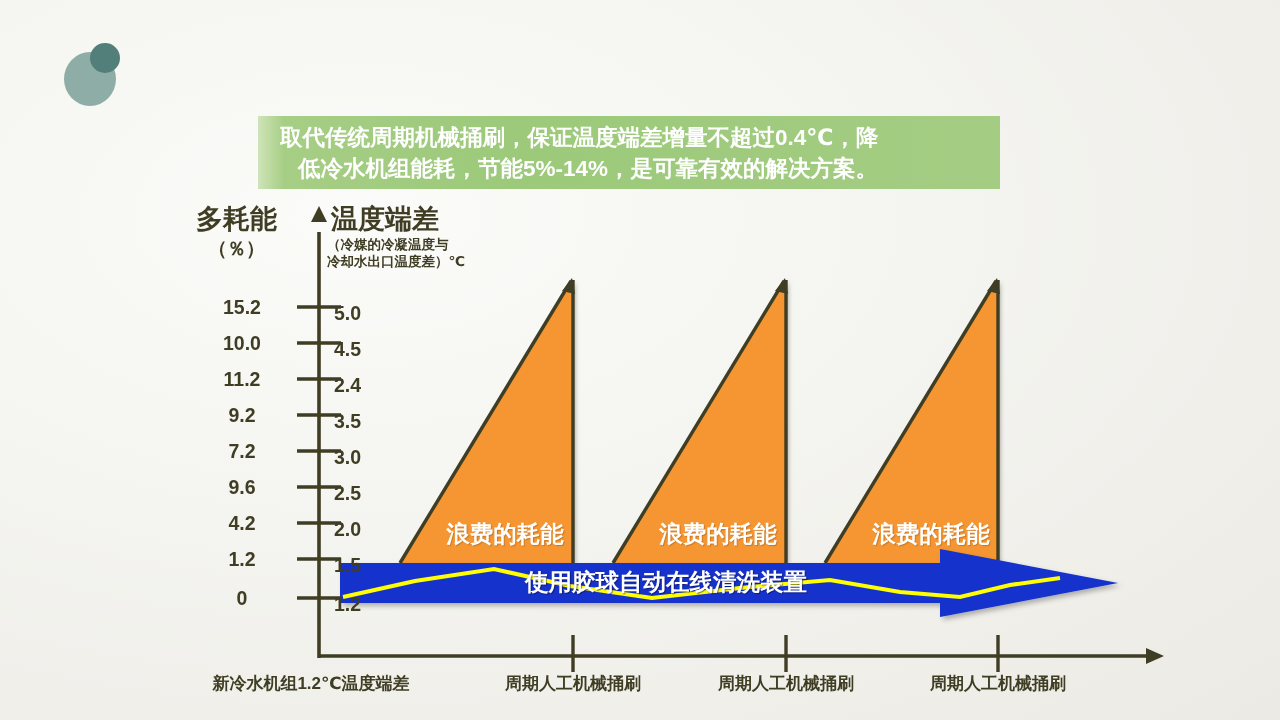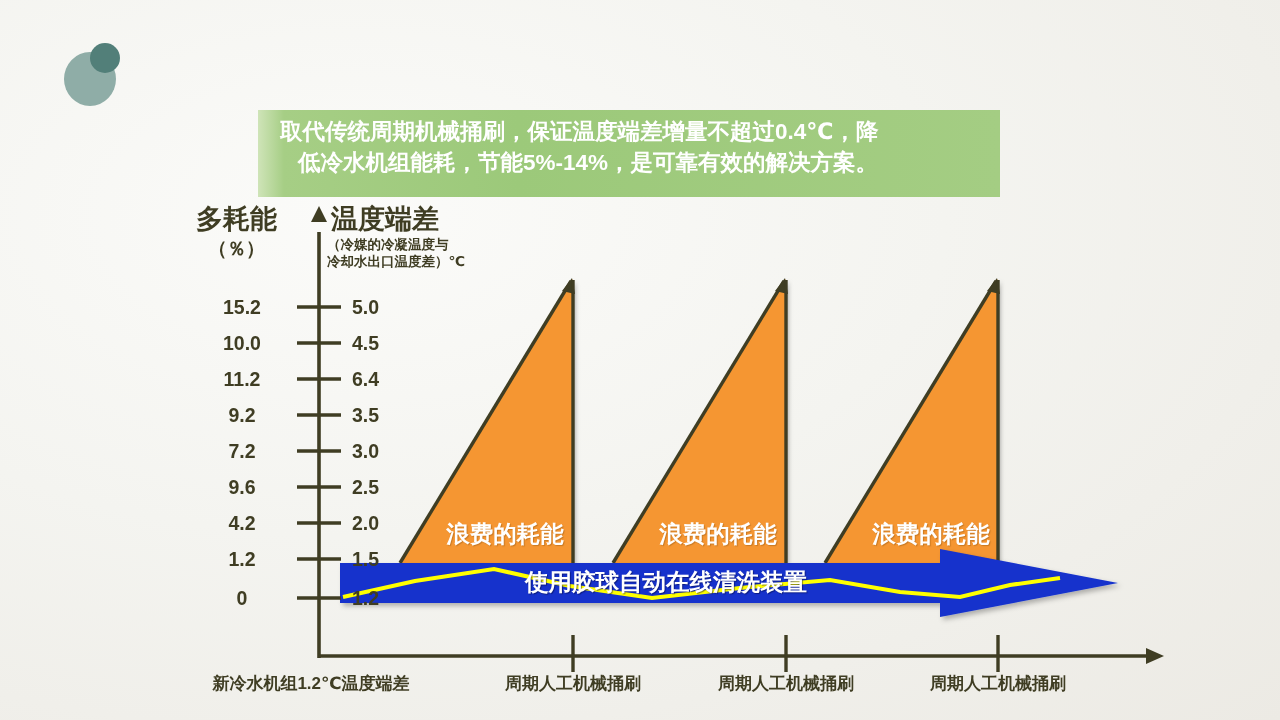--- a/index.html
+++ b/index.html
@@ -54,23 +54,23 @@
     font-weight: bold;
     color: #0d0d0d;
     letter-spacing: 0.5px;
     white-space: nowrap;
     text-shadow: 1px 1px 0 rgba(255,255,255,0.85);
   }
   
   .banner {
     position: absolute;
     left: 258px;
-    top: 110px;
+    top: 116px;
     width: 742px;
-    height: 87px;
+    height: 73px;
     background: linear-gradient(to right, #cfe4b8 0%, #a6ce85 3.5%, #9cc97a 35%, #a4cd83 100%);
     box-sizing: border-box;
     padding: 6px 16px 0 22px;
   }
   .banner-line {
     color: #ffffff;
     font-size: 22.5px;
     font-weight: bold;
     line-height: 31px;
     white-space: nowrap;
@@ -124,21 +124,21 @@
     white-space: nowrap;
   }
   .tick-label {
     position: absolute;
     font-size: 19.5px;
     font-weight: bold;
     color: #3f3d23;
     white-space: nowrap;
   }
   .tick-label.left  { width: 62px; text-align: center; left: 211px; }
-  .tick-label.right { left: 352px; text-align: left; }
+  .tick-label.right { left: 334px; text-align: left; margin-top: 6px; }
 
   .bottom-label {
     position: absolute;
     top: 672px;
     font-size: 17px;
     font-weight: bold;
     color: #3f3d23;
     white-space: nowrap;
     transform: translateX(-50%);
   }
@@ -250,21 +250,21 @@
   <div class="tick-label left" style="top:368px">11.2</div>
   <div class="tick-label left" style="top:404px">9.2</div>
   <div class="tick-label left" style="top:440px">7.2</div>
   <div class="tick-label left" style="top:476px">9.6</div>
   <div class="tick-label left" style="top:512px">4.2</div>
   <div class="tick-label left" style="top:548px">1.2</div>
   <div class="tick-label left" style="top:587px">0</div>
 
   <div class="tick-label right" style="top:296px">5.0</div>
   <div class="tick-label right" style="top:332px">4.5</div>
-  <div class="tick-label right" style="top:368px">6.4</div>
+  <div class="tick-label right" style="top:368px">2.4</div>
   <div class="tick-label right" style="top:404px">3.5</div>
   <div class="tick-label right" style="top:440px">3.0</div>
   <div class="tick-label right" style="top:476px">2.5</div>
   <div class="tick-label right" style="top:512px">2.0</div>
   <div class="tick-label right" style="top:548px">1.5</div>
   <div class="tick-label right" style="top:587px">1.2</div>
 
   <div class="tri-text" style="left:505px; top:518px">浪费的耗能</div>
   <div class="tri-text" style="left:718px; top:518px">浪费的耗能</div>
   <div class="tri-text" style="left:931px; top:518px">浪费的耗能</div>

